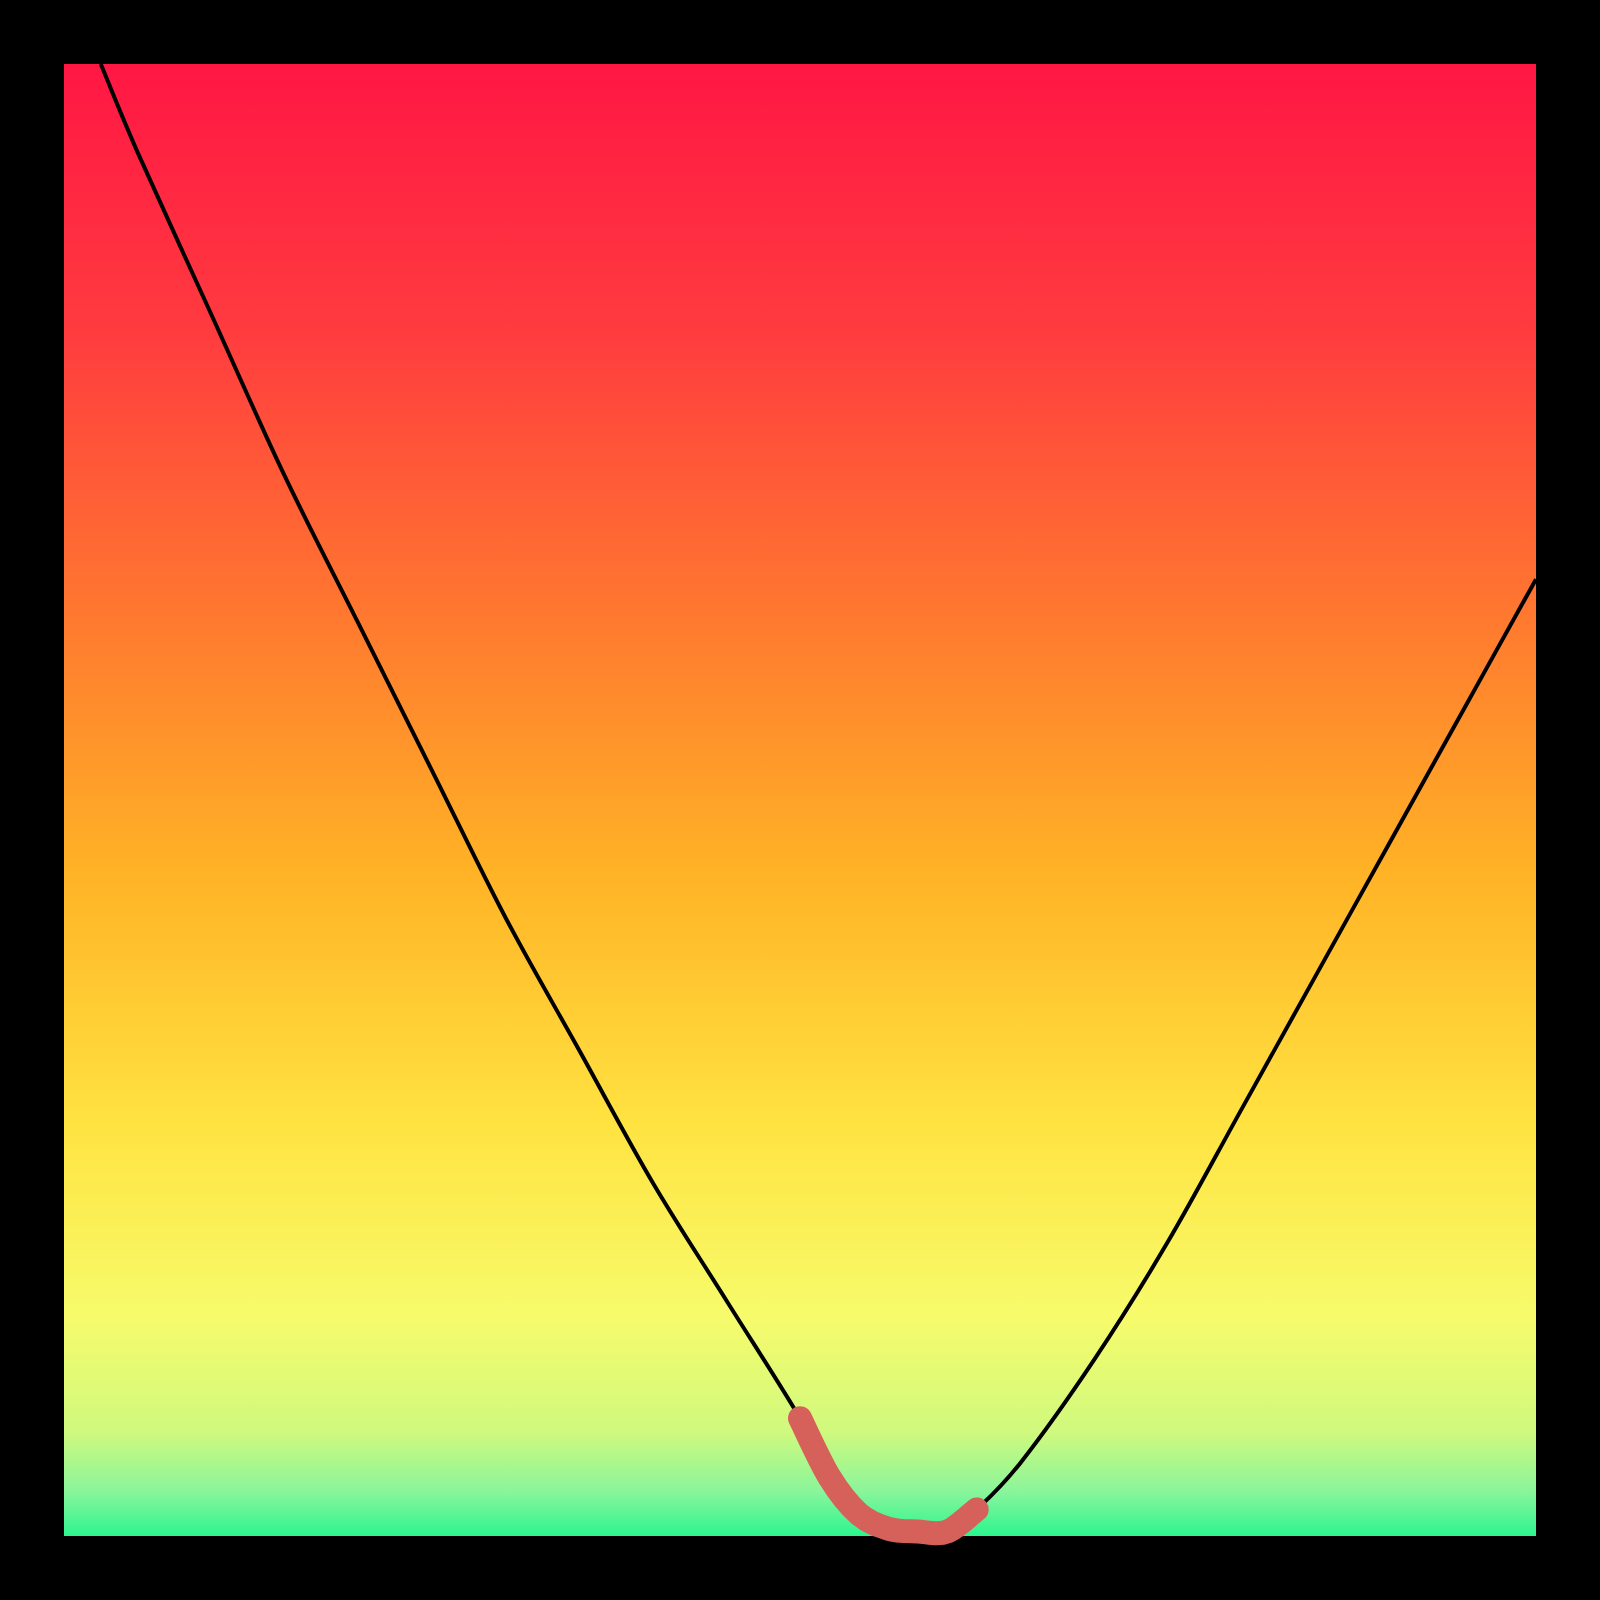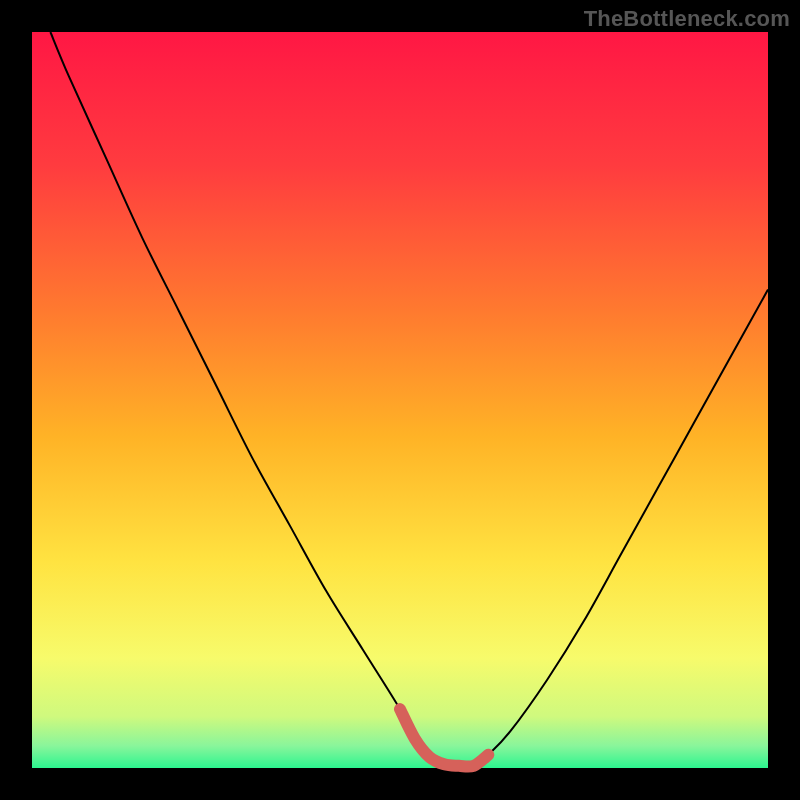--- a/index.html
+++ b/index.html
@@ -41,21 +41,20 @@
     fill: none;
     stroke: #d6615a;
     stroke-width: 12;
     stroke-linecap: round;
   }
 </style>
 </head>
 <body>
 <div class="frame">
 
-  <div class="watermark">TheBottleneck.com</div>
 
   <svg id="chart-svg" width="800" height="800" viewBox="0 0 800 800">
     <defs>
       <linearGradient id="bg-grad" x1="0" y1="0" x2="0" y2="1">
 
       <stop offset="0%" stop-color="#ff1744"></stop>
           <stop offset="18%" stop-color="#ff3b3f"></stop>
           <stop offset="38%" stop-color="#ff7a2f"></stop>
           <stop offset="55.00000000000001%" stop-color="#ffb326"></stop>
           <stop offset="72%" stop-color="#ffe341"></stop>

